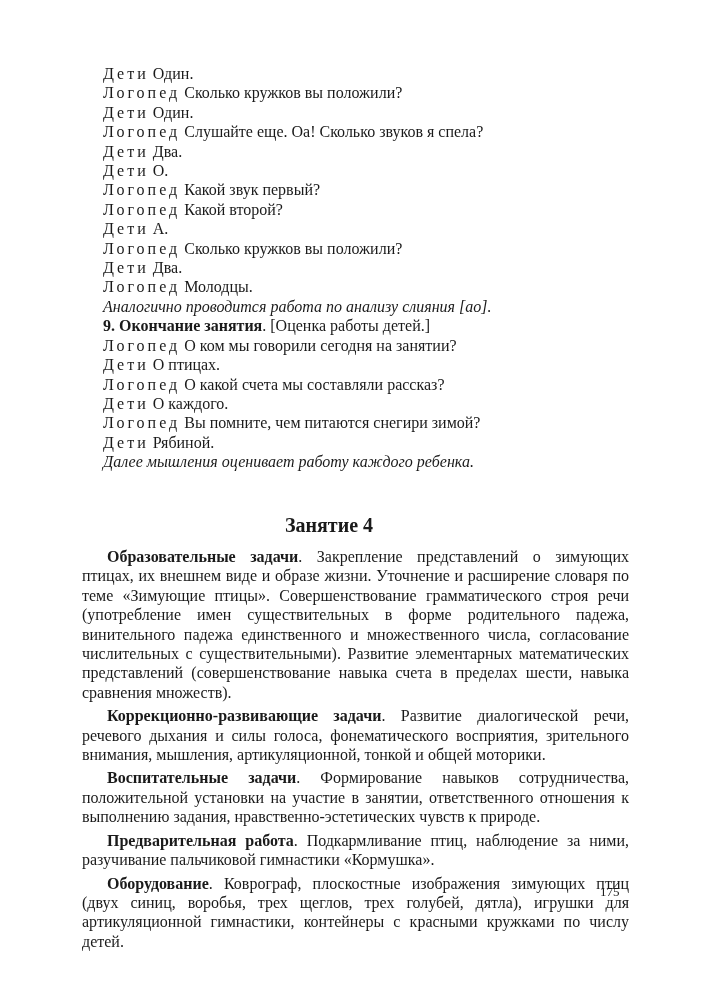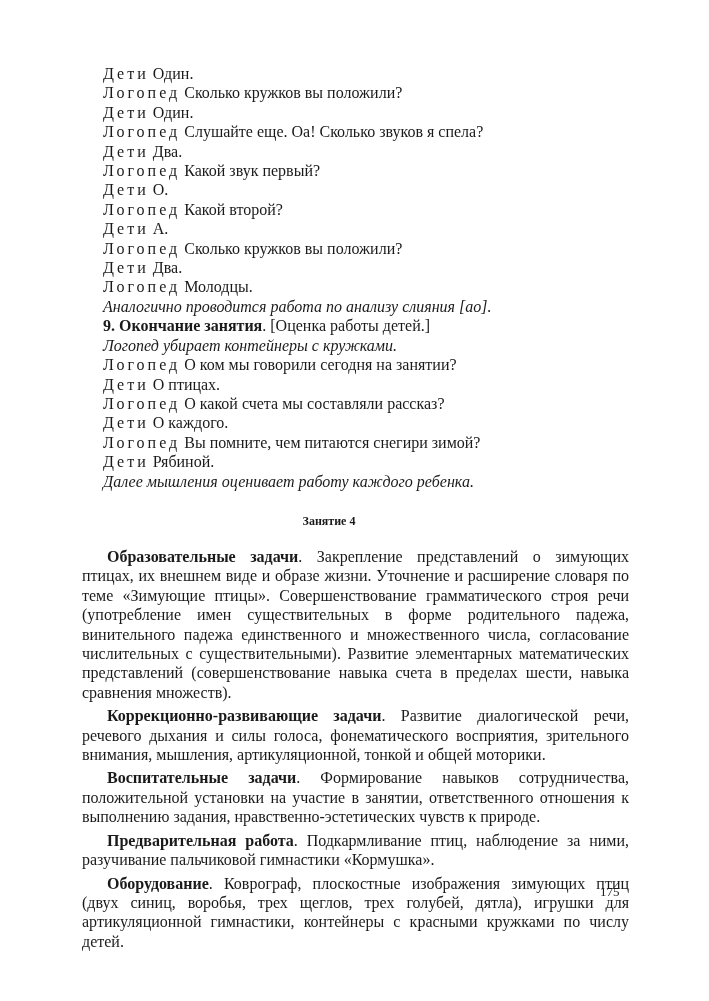--- a/index.html
+++ b/index.html
@@ -9,46 +9,45 @@
     font-family: "Liberation Serif", "DejaVu Serif", serif;
     font-size: 16px;
   }
   .page { position: absolute; left: 0; top: 0; width: 709px; height: 1001px; }
   .dialogue { position: absolute; left: 103px; top: 64px; width: 540px; line-height: 19.4px; }
   .line { white-space: nowrap; }
   .spk { letter-spacing: 3px; }
   .it { font-style: italic; }
   .b { font-weight: bold; }
   .heading { position: absolute; left: 0; width: 658px; top: 514px; text-align: center;
-    font-weight: bold; font-size: 12px; }
+    font-weight: bold; font-size: 20px; }
   .body { position: absolute; left: 78px; top: 543px; width: 555px; line-height: 19.4px;
     text-align: justify; }
   .para { text-indent: 25px; margin: 4px; hyphens: manual; }
   .pagenum { position: absolute; left: 600px; top: 884px; font-size: 13px; }
 </style>
 </head>
 <body>
 
 <div class="page">
   <div class="dialogue">
     <div class="line"><span class="spk">Дети</span><span> Один.</span></div>
     <div class="line"><span class="spk">Логопед</span><span> Сколько кружков вы положили?</span></div>
     <div class="line"><span class="spk">Дети</span><span> Один.</span></div>
     <div class="line"><span class="spk">Логопед</span><span> Слушайте еще. Оа! Сколько звуков я спела?</span></div>
     <div class="line"><span class="spk">Дети</span><span> Два.</span></div>
+    <div class="line"><span class="spk">Дети</span><span> О.</span></div>
     <div class="line"><span class="spk">Логопед</span><span> Какой звук первый?</span></div>
-    <div class="line"><span class="spk">Дети</span><span> О.</span></div>
     <div class="line"><span class="spk">Логопед</span><span> Какой второй?</span></div>
     <div class="line"><span class="spk">Дети</span><span> А.</span></div>
     <div class="line"><span class="spk">Логопед</span><span> Сколько кружков вы положили?</span></div>
     <div class="line"><span class="spk">Дети</span><span> Два.</span></div>
     <div class="line"><span class="spk">Логопед</span><span> Молодцы.</span></div>
     <div class="line it">Аналогично проводится работа по анализу слияния [ао].</div>
     <div class="line"><span class="b">9. Окончание занятия</span><span>. [Оценка работы детей.]</span></div>
-    <div class="line it">Логопед убирает контейнеры с кружками.</div>
     <div class="line"><span class="spk">Логопед</span><span> О ком мы говорили сегодня на занятии?</span></div>
     <div class="line"><span class="spk">Дети</span><span> О птицах.</span></div>
     <div class="line"><span class="spk">Логопед</span><span> О какой счета мы составляли рассказ?</span></div>
     <div class="line"><span class="spk">Дети</span><span> О каждого.</span></div>
     <div class="line"><span class="spk">Логопед</span><span> Вы помните, чем питаются снегири зимой?</span></div>
     <div class="line"><span class="spk">Дети</span><span> Рябиной.</span></div>
     <div class="line it">Далее мышления оценивает работу каждого ребенка.</div>
   </div>
 
   <div class="heading">Занятие 4</div>

